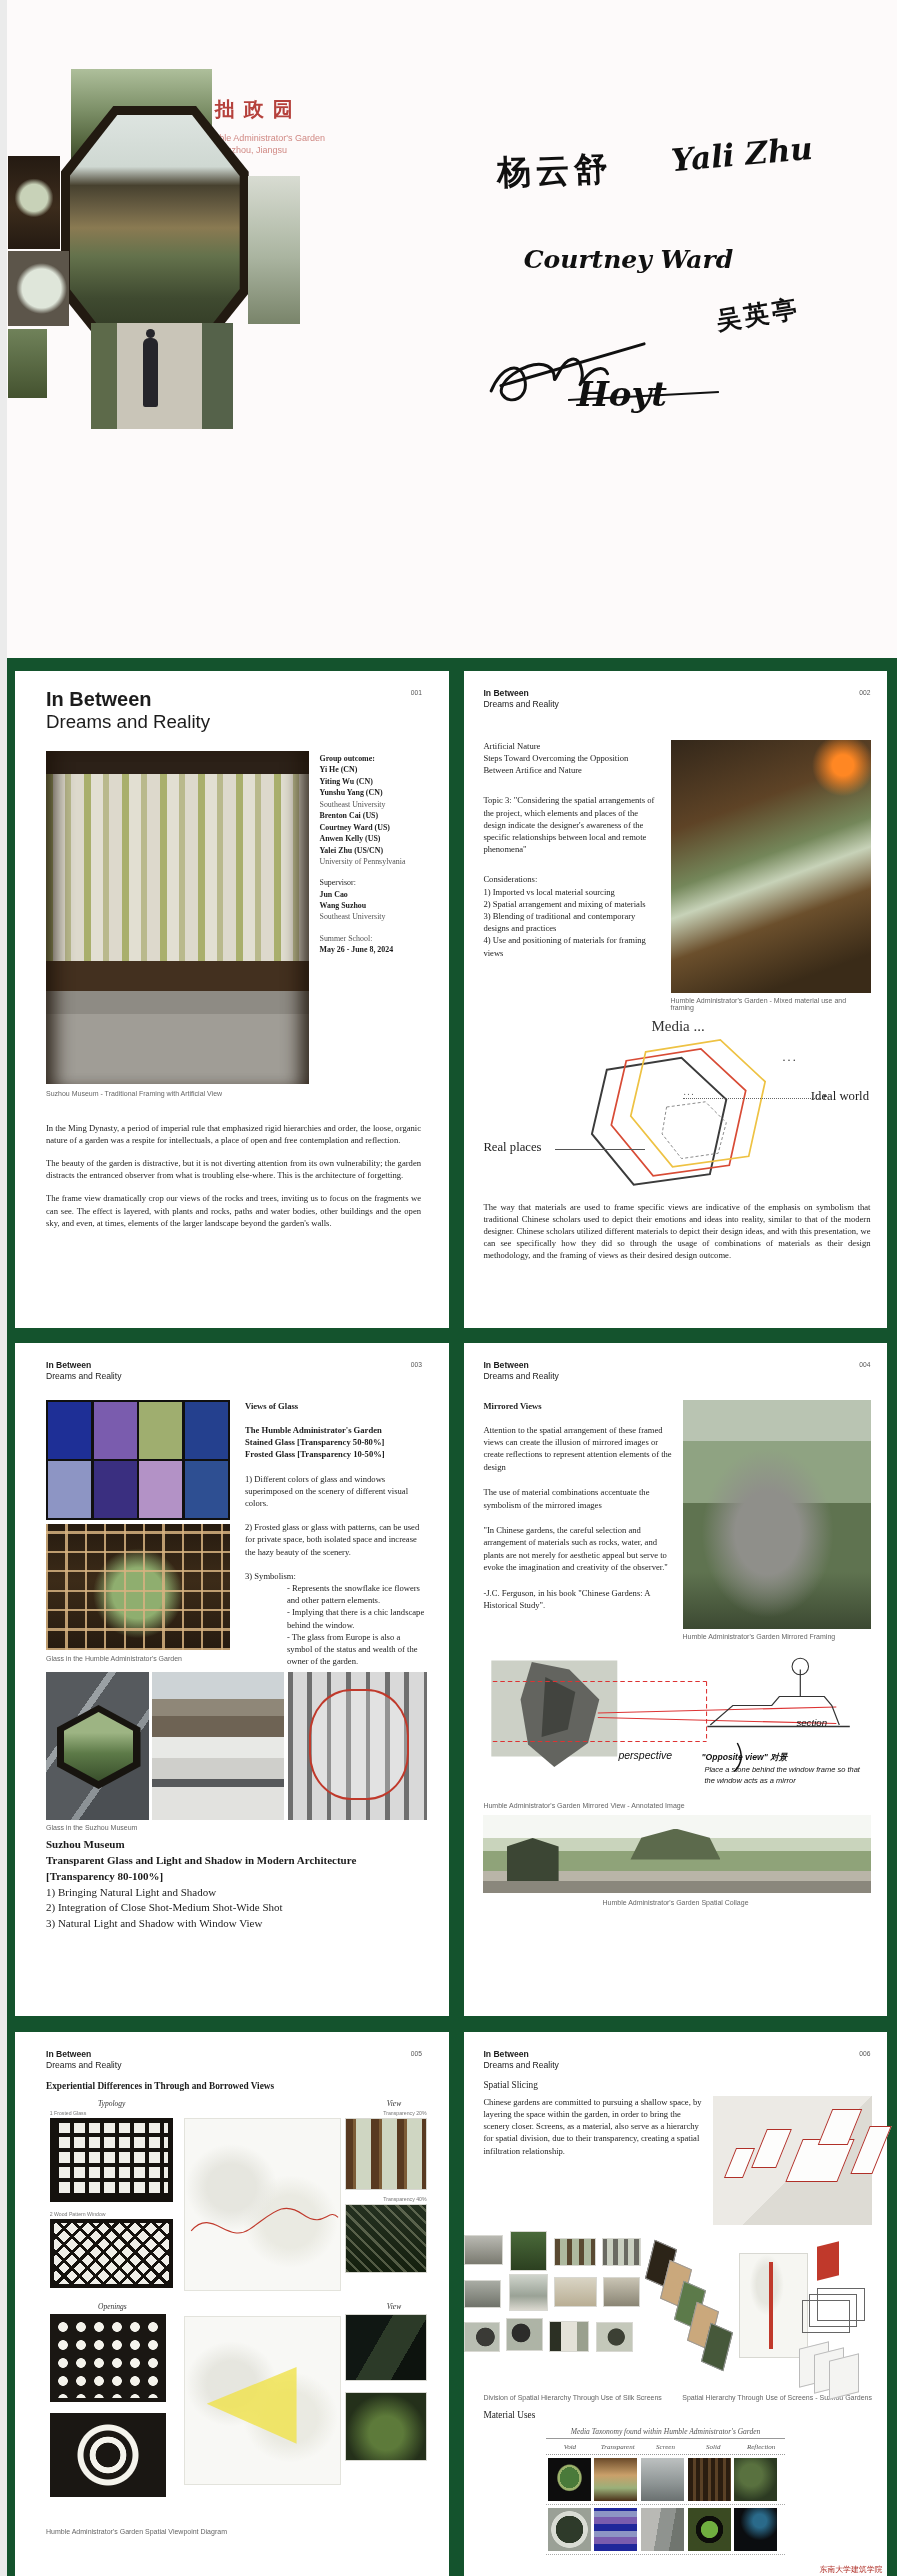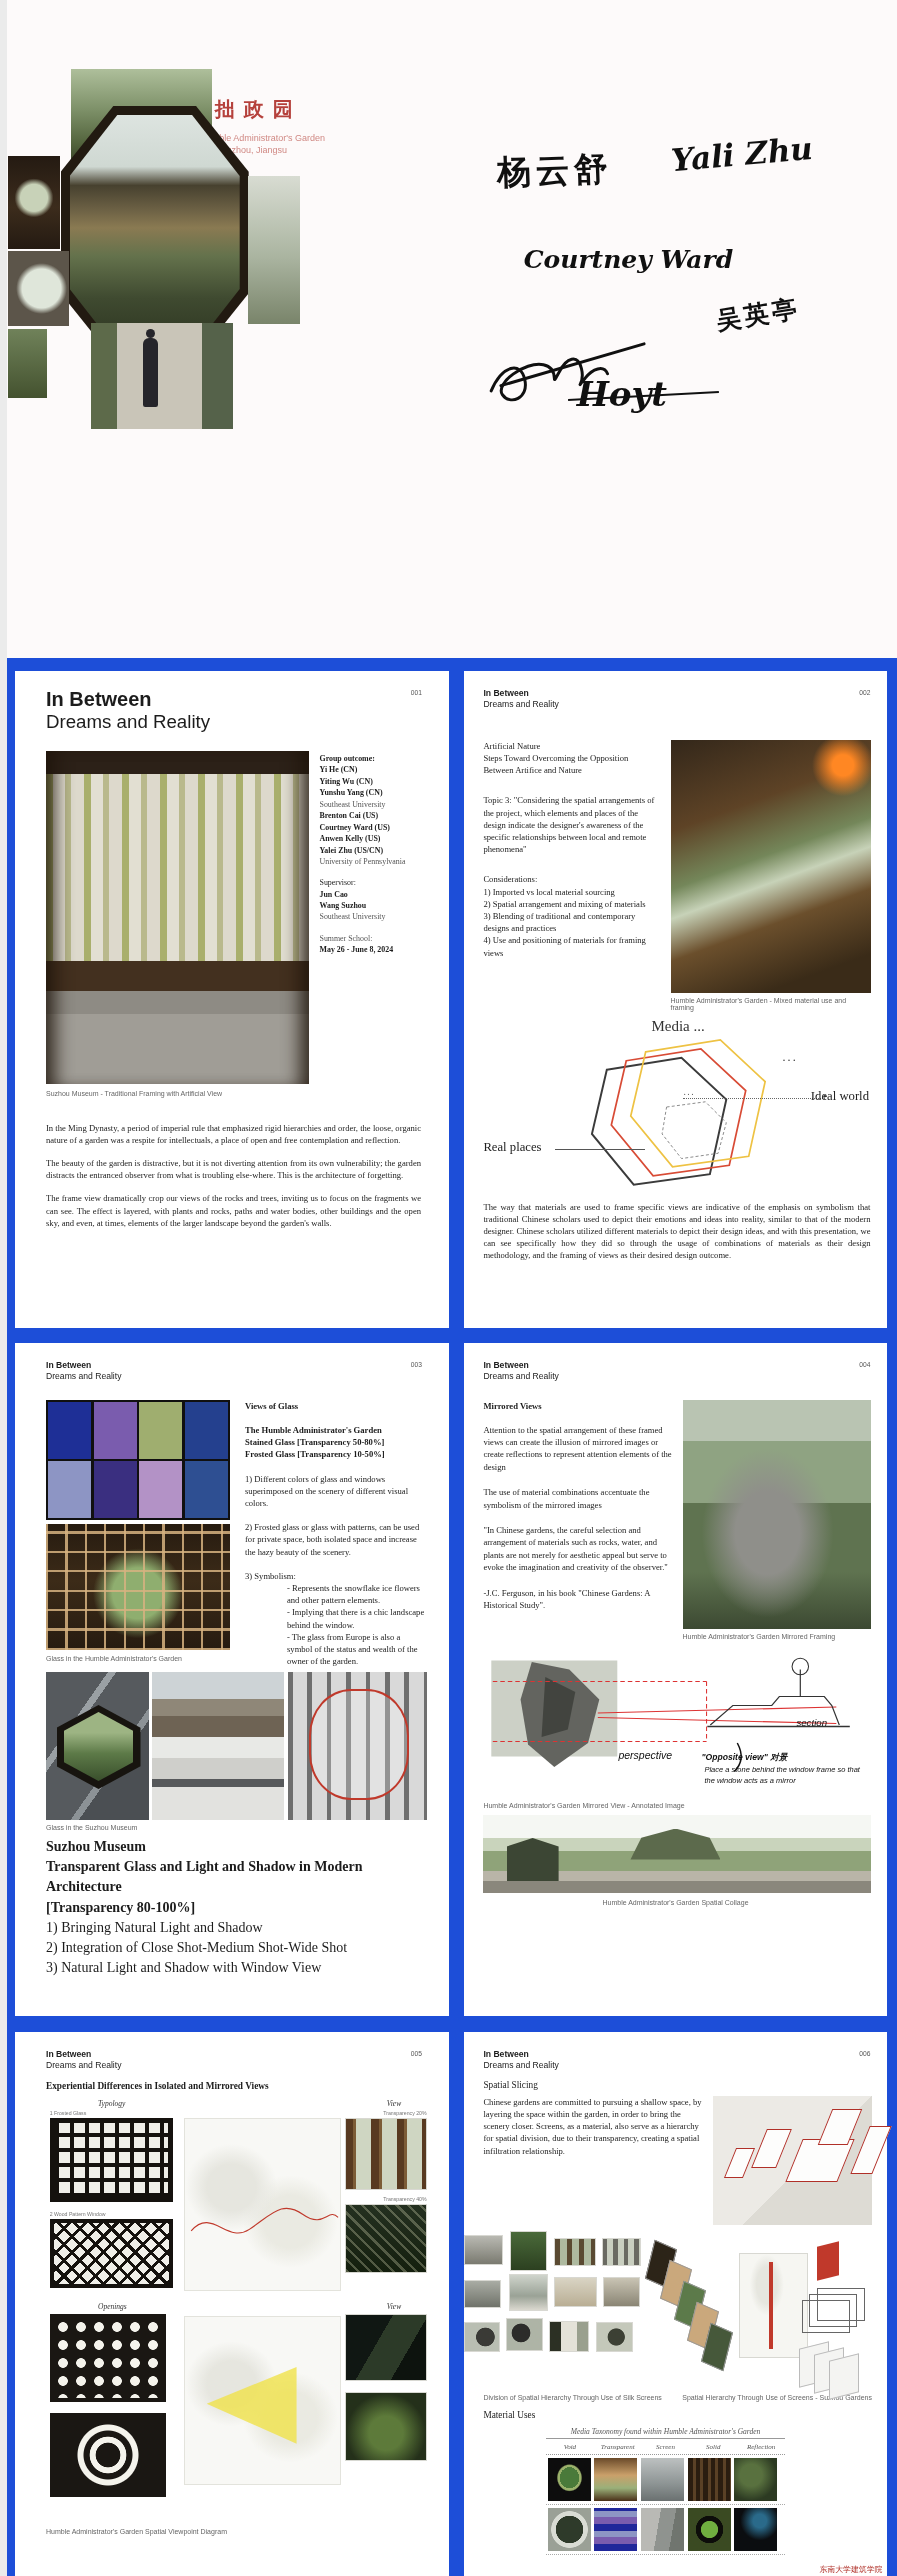--- a/index.html
+++ b/index.html
@@ -1,17 +1,17 @@
 <!DOCTYPE html>
 <html style="font-size:12px"><head>
 <meta charset="utf-8">
 <style>
   *{box-sizing:border-box;margin:0;padding:0}
   body{margin:0;background:#f2f2f2;font-family:"Liberation Serif",serif;color:#1c1c1c}
-  .canvas{position:relative;width:897px;height:2576px;background:#1d4ed8;overflow:hidden}
+  .canvas{position:relative;width:897px;height:2576px;background:#14532d;overflow:hidden}
   .edge-left{position:absolute;left:0;top:0;width:6.7px;height:100%;background:#ebebeb}
   .serif{font-family:"Liberation Serif",serif}
 
   
   .cover{position:absolute;left:6.7px;top:0;width:891px;height:658px;background:#fdfafa}
   .cover-title{position:absolute;left:161px;top:96px;width:172px;text-align:center}
   .cover-title-cn{font-size:20px;font-weight:bold;color:#b5413c;letter-spacing:9px;padding-left:9px;font-family:"Liberation Serif",serif}
   .cover-sub{margin-top:9px;font-size:9px;line-height:1.35;color:#d08984;font-family:"Liberation Sans",sans-serif}
   .frag{position:absolute}
   .f-trees{left:64px;top:69px;width:141px;height:91px;background:linear-gradient(180deg,#aebf9b 0%,#7d9068 45%,#55663f 80%,#3d4a2c 100%)}
@@ -108,21 +108,21 @@
   .p3text .bb{font-weight:bold}
   .p3text .blk{margin-bottom:12px}
   .p3text .ind{padding-left:42px}
   .trio{display:flex;gap:3.7px;margin:4.5px 22.4px 0 31px}
   .t-hex{width:105px;height:148px;position:relative;background:linear-gradient(125deg,#565a5e 0 30%,#9aa0a4 30% 34%,#565a5e 34% 62%,#8c9296 62% 66%,#4b4f53 66%)}
   .t-hex .hexb{position:absolute;left:10.5px;top:33px;width:84px;height:84px;background:#17140f;clip-path:polygon(50% 0,100% 27%,100% 73%,50% 100%,0 73%,0 27%)}
   .t-hex .hexg{position:absolute;left:18px;top:40px;width:69px;height:69px;background:linear-gradient(180deg,#9db483 0 30%,#5d7a48 60%,#394f2c);clip-path:polygon(50% 0,100% 27%,100% 73%,50% 100%,0 73%,0 27%)}
   .t-ceil{width:135px;height:148px;background:linear-gradient(180deg,#cdd3d6 0 18%,#8f8778 18% 30%,#6e6354 30% 44%,#e8e9e6 44% 58%,#cfcfcb 58% 72%,#57595b 72% 78%,#e2e2df 78%)}
   .t-annot{width:142px;height:148px;position:relative;background:repeating-linear-gradient(90deg,#6f6f6f 0 4.5px,#d9d9d9 4.5px 19.4px)}
   .t-annot .clover{position:absolute;left:21px;top:16.5px;width:100px;height:111px;border:2.6px solid #c0392b;border-radius:42%;background:rgba(255,255,255,.25)}
-  .p3mus{margin:6px 22.4px 0 31px;font-size:14px;line-height:1.45}
+  .p3mus{margin:6px 22.4px 0 31px;font-size:11px;line-height:1.45}
   .p3mus .bb{font-weight:bold}
 
   
   .p4row{display:flex;gap:10.5px;margin:18px 16.5px 0 19.4px}
   .p4text{flex:1;font-size:8.6px;line-height:1.42}
   .p4text .hd{font-weight:bold;margin-bottom:12px}
   .p4text .blk{margin-bottom:13.5px}
   .p4right{width:188px;flex:none}
   .mirror{width:188px;height:229px;
     background:radial-gradient(ellipse at 45% 58%,#8f8f8a 0 22%,rgba(0,0,0,0) 45%),
@@ -424,21 +424,21 @@
   </section>
 
   <section class="page" id="p005">
     <div class="pg-head">
       <div>
         <div class="t">In Between</div>
         <div class="s">Dreams and Reality</div>
       </div>
       <div class="n">005</div>
     </div>
-    <div class="p5hd serif">Experiential Differences in Isolated and Mirrored Views</div>
+    <div class="p5hd serif">Experiential Differences in Through and Borrowed Views</div>
     <div class="p5diag">
       <div class="p5lbl" style="left:52px;top:0">Typology</div>
       <div class="p5lbl" style="right:25.4px;top:0">View</div>
       <div class="p5tiny" style="left:3.7px;top:11.2px">1 Frosted Glass</div>
       <div class="lat-grid" style="position:absolute;left:3.7px;top:18.7px;width:123px;height:84px"></div>
       <div class="planbg" style="left:138px;top:19.4px;width:157px;height:173px">
         <svg viewBox="0 0 210 232" width="157" height="173">
           <path d="M8,150 C36,118 56,168 86,148 S130,108 158,128 S192,118 205,132" stroke="#c0392b" fill="none" stroke-width="1.5"></path>
         </svg>
       </div>

